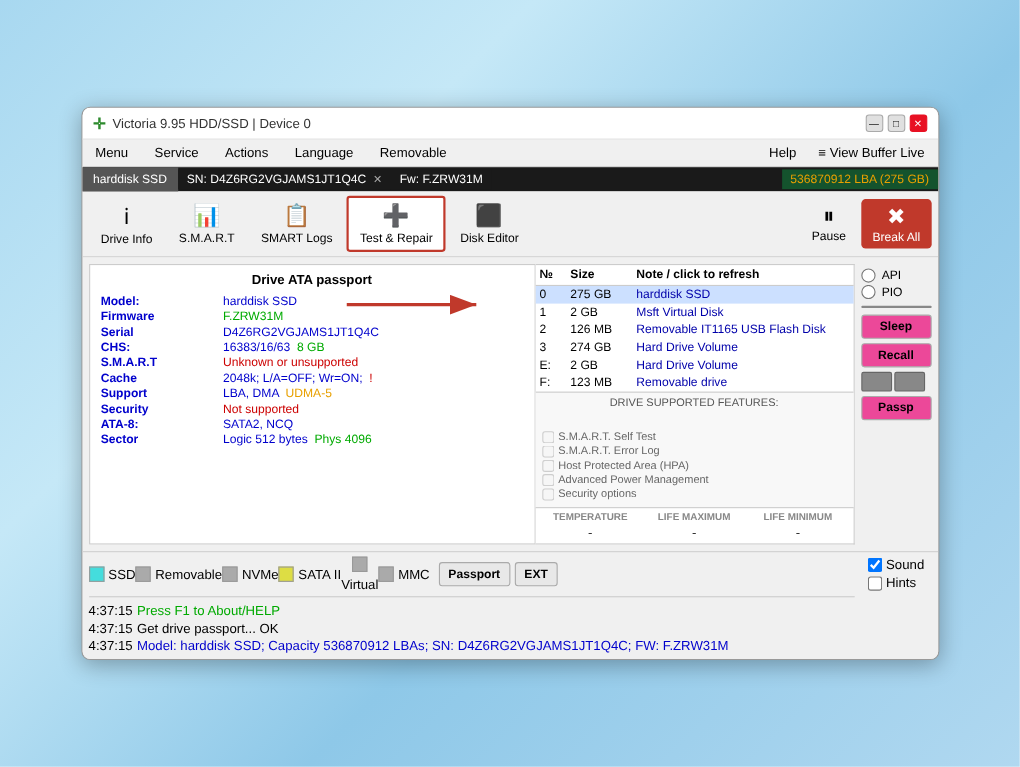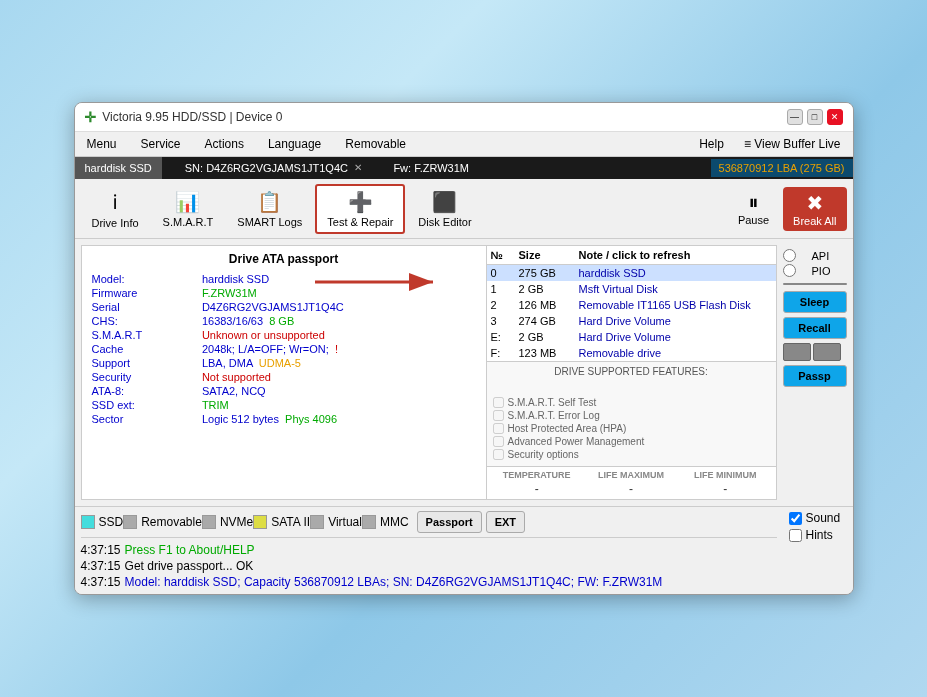--- a/index.html
+++ b/index.html
@@ -87,37 +87,37 @@
       color: #fff;
       padding: 3px 10px;
       height: 100%;
       display: flex;
       align-items: center;
       gap: 6px;
     }
     .device-sn {
       background: #1a1a1a;
       color: #fff;
-      padding: 3px 23px;
+      padding: 3px 8px;
       display: flex;
       align-items: flex-start;
       gap: 6px;
     }
     .device-sn .x-btn {
       color: #aaa;
       cursor: pointer;
       font-size: 10px;
     }
     .device-fw {
       background: #1a1a1a;
       color: #fff;
       padding: 3px 8px;
     }
     .device-lba {
-      background: #0c4a6e;
+      background: #14532d;
       color: #e8a000;
       padding: 3px 8px;
       margin-left: auto;
     }
     .toolbar {
       background: #f0f0f0;
       display: flex;
       align-items: center;
       padding: 4px 6px;
       border-bottom: 1px solid #ccc;
@@ -171,21 +171,21 @@
     }
     .left-panel h4 {
       text-align: center;
       font-size: 12px;
       font-weight: bold;
       margin-bottom: 6px;
       color: #000;
     }
     .info-table { width: 100%; border-collapse: collapse; }
     .info-table td { padding: 1px 4px; vertical-align: top; }
-    .info-table .label { color: #00c; font-weight: normal; white-space: nowrap; }
+    .info-table .label { color: #00c; font-weight: bold; white-space: nowrap; }
     .info-table .val-blue { color: #00c; }
     .info-table .val-green { color: #0a0; }
     .info-table .val-red { color: #c00; }
     .info-table .val-orange { color: #e8a000; }
     .middle-panel {
       width: 290px;
       background: #fff;
       border: 1px solid #ccc;
       border-left: none;
       font-size: 11px;
@@ -242,29 +242,29 @@
     .temp-label { font-size: 9px; color: #888; font-weight: bold; }
     .temp-val { font-size: 12px; color: #333; margin-top: 2px; }
     .right-panel {
       width: 70px;
       display: flex;
       flex-direction: column;
       gap: 4px;
       padding: 4px 0 4px 6px;
     }
     .radio-group { display: flex; flex-direction: column; gap: 2px; }
-    .radio-item { display: flex; align-items: center; gap: 16px; font-size: 11px; }
+    .radio-item { display: flex; align-items: center; gap: 6px; font-size: 11px; }
     .divider-line {
       height: 2px;
       background: #888;
       margin: 2px 0;
       border-radius: 1px;
     }
     .side-btn {
-      background: #0ea5e9;
+      background: #ec4899;
       border: 1px solid #aaa;
       border-radius: 3px;
       padding: 4px 6px;
       text-align: center;
       cursor: pointer;
       font-size: 11px;
       font-weight: bold;
     }
     .btn-pair {
       display: flex;
@@ -459,24 +459,20 @@
         </tr>
         <tr>
           <td class="label">Security</td>
           <td class="val-red">Not supported</td>
         </tr>
         <tr>
           <td class="label">ATA-8:</td>
           <td class="val-blue">SATA2, NCQ</td>
         </tr>
         <tr>
-          <td class="label">SSD ext:</td>
-          <td class="val-green">TRIM</td>
-        </tr>
-        <tr>
           <td class="label">Sector</td>
           <td><span class="val-blue">Logic 512 bytes</span> &nbsp;<span class="val-green">Phys 4096</span></td>
         </tr>
       </tbody>
         </table>
     </div>
 
     <div class="middle-panel">
       <div class="drive-list-header">
         <span>№</span>
@@ -588,21 +584,21 @@
           <span>Removable</span>
         </div>
         <div style="display:flex; align-items:center; gap:4px;">
           <div style="width:14px;height:14px;background:#aaa;border:1px solid #999;"></div>
           <span>NVMe</span>
         </div>
         <div style="display:flex; align-items:center; gap:4px;">
           <div style="width:14px;height:14px;background:#dd4;border:1px solid #999;"></div>
           <span>SATA II</span>
         </div>
-        <div style="display:flex; align-items:center; gap:4px;">
+        <div style="display:flex; align-items:center; gap:4px;flex-direction:column;">
           <div style="width:14px;height:14px;background:#aaa;border:1px solid #999;"></div>
           <span>Virtual</span>
         </div>
         <div style="display:flex; align-items:flex-start; gap:4px;">
           <div style="width:14px;height:14px;background:#aaa;border:1px solid #999;"></div>
           <span>MMC</span>
         </div>
         <div style="margin-left:8px; display:flex; gap:4px;">
           <div class="passport-btn">Passport</div>
           <div class="ext-btn">EXT</div>

